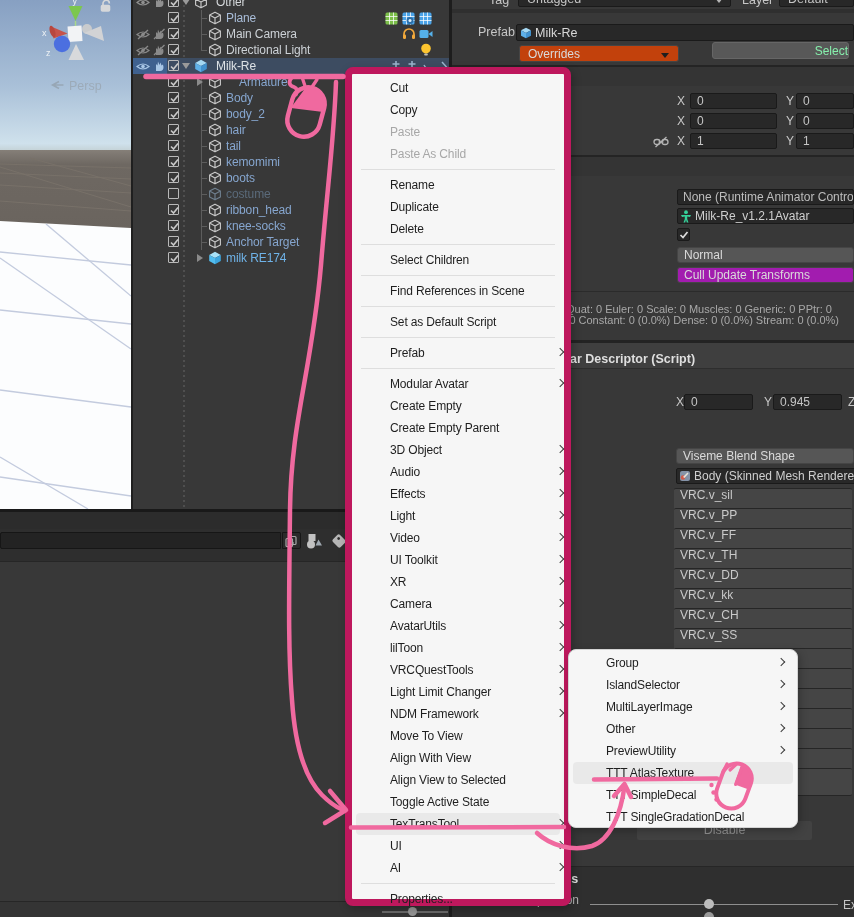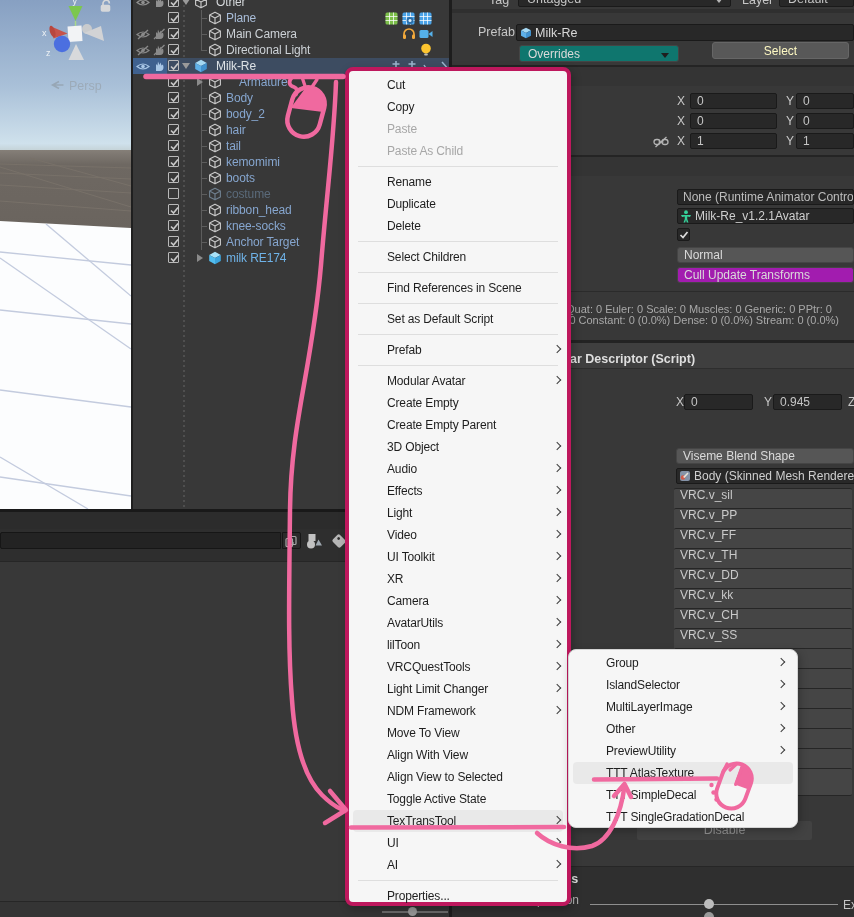--- a/index.html
+++ b/index.html
@@ -9,25 +9,25 @@
 .hrow{position:absolute;left:133px;width:316px;height:16px;font-size:12px;letter-spacing:-0.1px;line-height:16px;white-space:nowrap}
 .hlabel{position:absolute;top:0;height:16px;line-height:16.5px}
 .chk{position:absolute;top:2px;left:35px;width:11px;height:11px;border:1.4px solid #b9b9b9;border-radius:1px}
 .chk svg{position:absolute;left:-1px;top:-1px}
 .exp{position:absolute;top:5px;width:0;height:0}
 .expd{border-left:4.5px solid transparent;border-right:4.5px solid transparent;border-top:6px solid #9a9a9a;left:182px}
 .expr{border-top:4.5px solid transparent;border-bottom:4.5px solid transparent;border-left:6px solid #8b8b8b;left:197px;top:3.5px}
 .tick{position:absolute;left:201px;top:7.5px;width:6px;height:1px;background:#5d5d5d}
 
 .ifield{position:absolute;background:#282828;border:1px solid #1a1a1a;border-radius:2px;color:#c5c5c5;font-size:12px;line-height:14px;white-space:nowrap;overflow:hidden}
-.idrop{position:absolute;background:#0f766e;border:1px solid #454545;border-radius:3px;color:#dadada;font-size:12px;white-space:nowrap;overflow:hidden}
+.idrop{position:absolute;background:#c2410c;border:1px solid #454545;border-radius:3px;color:#dadada;font-size:12px;white-space:nowrap;overflow:hidden}
 .ilab{position:absolute;color:#c7c7c7;font-size:12px;white-space:nowrap}
 .vrcf{position:absolute;left:674px;width:178px;height:28px;background:#454545;border-top:1.5px solid #262626;border-bottom:1.5px solid #262626;border-radius:2px;color:#c9c9c9;font-size:12px;line-height:13.5px;padding-left:6px;white-space:nowrap;overflow:hidden}
 
-#menu{position:absolute;left:345px;top:67px;width:226px;height:839px;background:#f6f6f6;border:4px solid #be185d;border-radius:8px;box-shadow:2px 3px 8px rgba(0,0,0,.25);padding-top:3px;z-index:30}
+#menu{position:absolute;left:345px;top:67px;width:226px;height:839px;background:#f6f6f6;border:7px solid #be185d;border-radius:8px;box-shadow:2px 3px 8px rgba(0,0,0,.25);padding-top:3px;z-index:30}
 .mi{position:relative;height:22px;line-height:22px;padding-left:38px;font-size:12px;letter-spacing:-0.15px;color:#1e1e1e;white-space:nowrap}
 .mi.dis{color:#a7a7a7}
 .mi.hl{background:#e9e9e9;border-radius:4px;margin:0 4px;padding-left:34px}
 .sep{height:9px;position:relative}
 .sep:after{content:"";position:absolute;left:9px;right:9px;top:4px;height:1px;background:#dedede}
 .chev{position:absolute;top:7.2px;width:6.2px;height:6.2px;border-top:1.5px solid #3a3a3a;border-right:1.5px solid #3a3a3a;transform:rotate(45deg)}
 #menu .chev{left:205px}
 #submenu{position:absolute;left:568px;top:649px;width:230px;height:179px;background:#f6f6f6;border:1px solid #d4d4d4;border-radius:8px;box-shadow:2px 3px 8px rgba(0,0,0,.25);padding-top:2px;z-index:32}
 #submenu .mi{padding-left:37px}
 #submenu .mi.hl{padding-left:33px}
@@ -385,21 +385,21 @@
 <div class="abs" style="left:452px;top:9px;width:402px;height:4px;background:#2f2f2f"></div>
 
 <div class="ilab" style="left:478px;top:24px;height:16px;line-height:16px;font-size:12.5px">Prefab</div>
 <div class="ifield" style="left:516px;top:24px;width:338px;height:17px;line-height:16px;padding-left:18px;font-size:12.5px;color:#d8d8d8">Milk-Re</div>
 <svg class="abs" style="left:520px;top:26.5px" width="12" height="12" viewBox="0 0 14 14">
       <polygon points="7,0.8 12.8,3.9 7,7 1.2,3.9" fill="#a5d8f3"></polygon>
       <polygon points="1.2,3.9 7,7 7,13.2 1.2,10.1" fill="#5fb0e8"></polygon>
       <polygon points="12.8,3.9 7,7 7,13.2 12.8,10.1" fill="#4292cf"></polygon>
     </svg>
 <div class="idrop" style="left:519px;top:45px;width:160px;height:17px;line-height:16px;padding-left:8px">Overrides<span style="position:absolute;right:9px;top:6.5px;width:0;height:0;border-left:4.5px solid transparent;border-right:4.5px solid transparent;border-top:5.5px solid #1e1e1e"></span></div>
-<div class="idrop" style="left:712px;top:42px;width:137px;height:17px;background:#585858;border-color:#666;text-align:center;line-height:16px;color:#fef9c3">Select</div>
+<div class="idrop" style="left:712px;top:42px;width:137px;height:17px;background:#585858;border-color:#666;text-align:right;line-height:16px;color:#86efac">Select</div>
 <div class="abs" style="left:452px;top:65px;width:402px;height:2px;background:#242424"></div>
 <div class="abs" style="left:452px;top:67px;width:402px;height:19px;background:#343434"></div>
 
 <div class="ilab" style="left:677px;top:94px;font-size:12px">X</div>
 <div class="ifield" style="left:690px;top:93px;width:87px;height:16px;padding-left:6px">0</div>
 <div class="ilab" style="left:786px;top:94px;font-size:12px">Y</div>
 <div class="ifield" style="left:796px;top:93px;width:58px;height:16px;padding-left:6px">0</div>
 <div class="ilab" style="left:677px;top:114px;font-size:12px">X</div>
 <div class="ifield" style="left:690px;top:113px;width:87px;height:16px;padding-left:6px">0</div>
 <div class="ilab" style="left:786px;top:114px;font-size:12px">Y</div>

